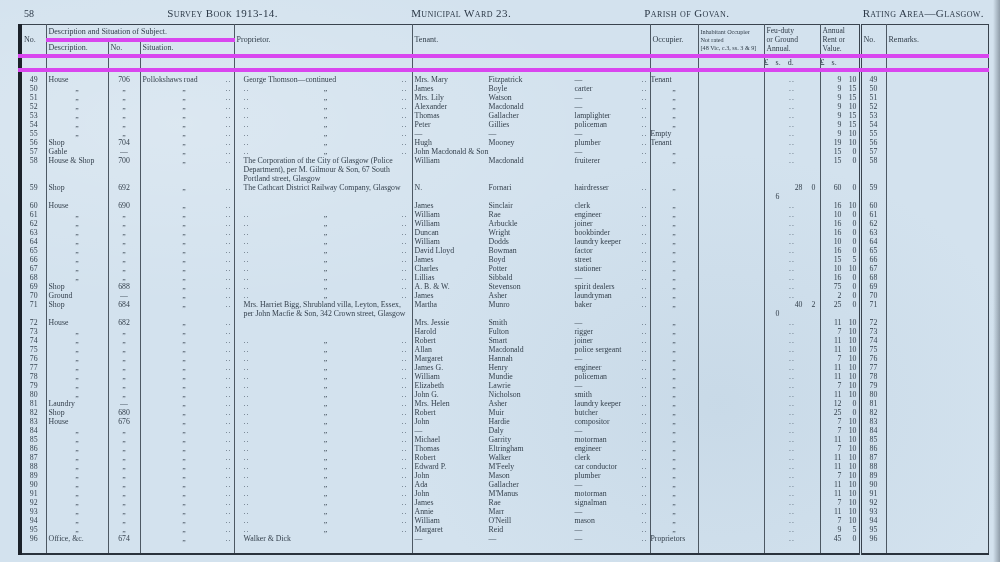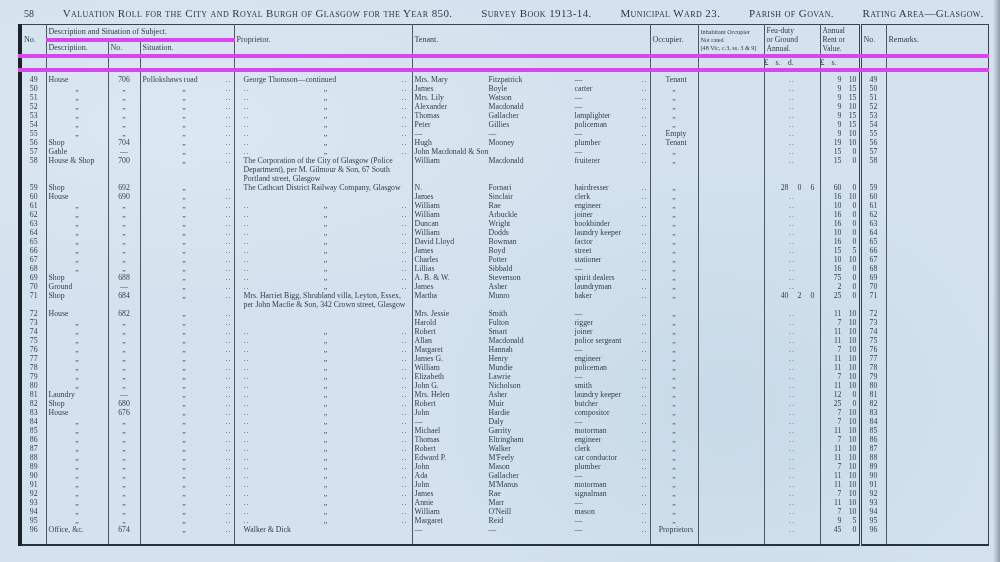--- a/index.html
+++ b/index.html
@@ -35,40 +35,39 @@
   tbody tr:first-child td{padding-top:3px;margin-top:18px;}
   .ctr{text-align:center;}
   .lft{text-align:left;}
   .fx{display:flex;justify-content:space-between;}
   .sv{flex:1;}
   .sv.ctr{text-align:center;}
   .dots{letter-spacing:1px;color:#41505e;}
   .t1{flex:0 0 74px;white-space:nowrap;overflow:visible;}
   .t2{flex:0 0 86px;white-space:nowrap;}
   .t3{flex:1;white-space:nowrap;}
-  .f1{display:inline-block;width:22px;text-align:right;}
+  .f1{display:inline-block;width:36px;text-align:right;}
   .f2{display:inline-block;width:13px;text-align:right;}
   .f3{display:inline-block;width:13px;text-align:right;}
   .r1{display:inline-block;width:19px;text-align:right;}
   .r2{display:inline-block;width:15px;text-align:right;}
   td.nr,th.nr{border-left:3px double #39434e;}
-  td.oc{padding-left:6px;text-align:center;}
+  td.oc{padding-left:0;}
   td.prop{padding-left:9px;padding-right:4px;}
   tr.spacer td{height:11px;}
   .scan-edge{
     position:absolute;top:0;right:0;width:7px;height:562px;pointer-events:none;
     background:linear-gradient(to right, rgba(50,62,74,0), rgba(50,62,74,.42));
   }
 </style>
 </head>
 <body>
 
 <div class="titlebar">
   <span class="pgno">58</span>
-  <span>Valuation Roll for the City and Royal Burgh of Glasgow for the Year 850.</span>
   <span>Survey Book 1913-14.</span>
   <span>Municipal Ward 23.</span>
   <span>Parish of Govan.</span>
   <span>Rating Area—Glasgow.</span>
 </div>
 
 <table class="roll">
   <colgroup>
     <col style="width:26px">
       <col style="width:62px">

